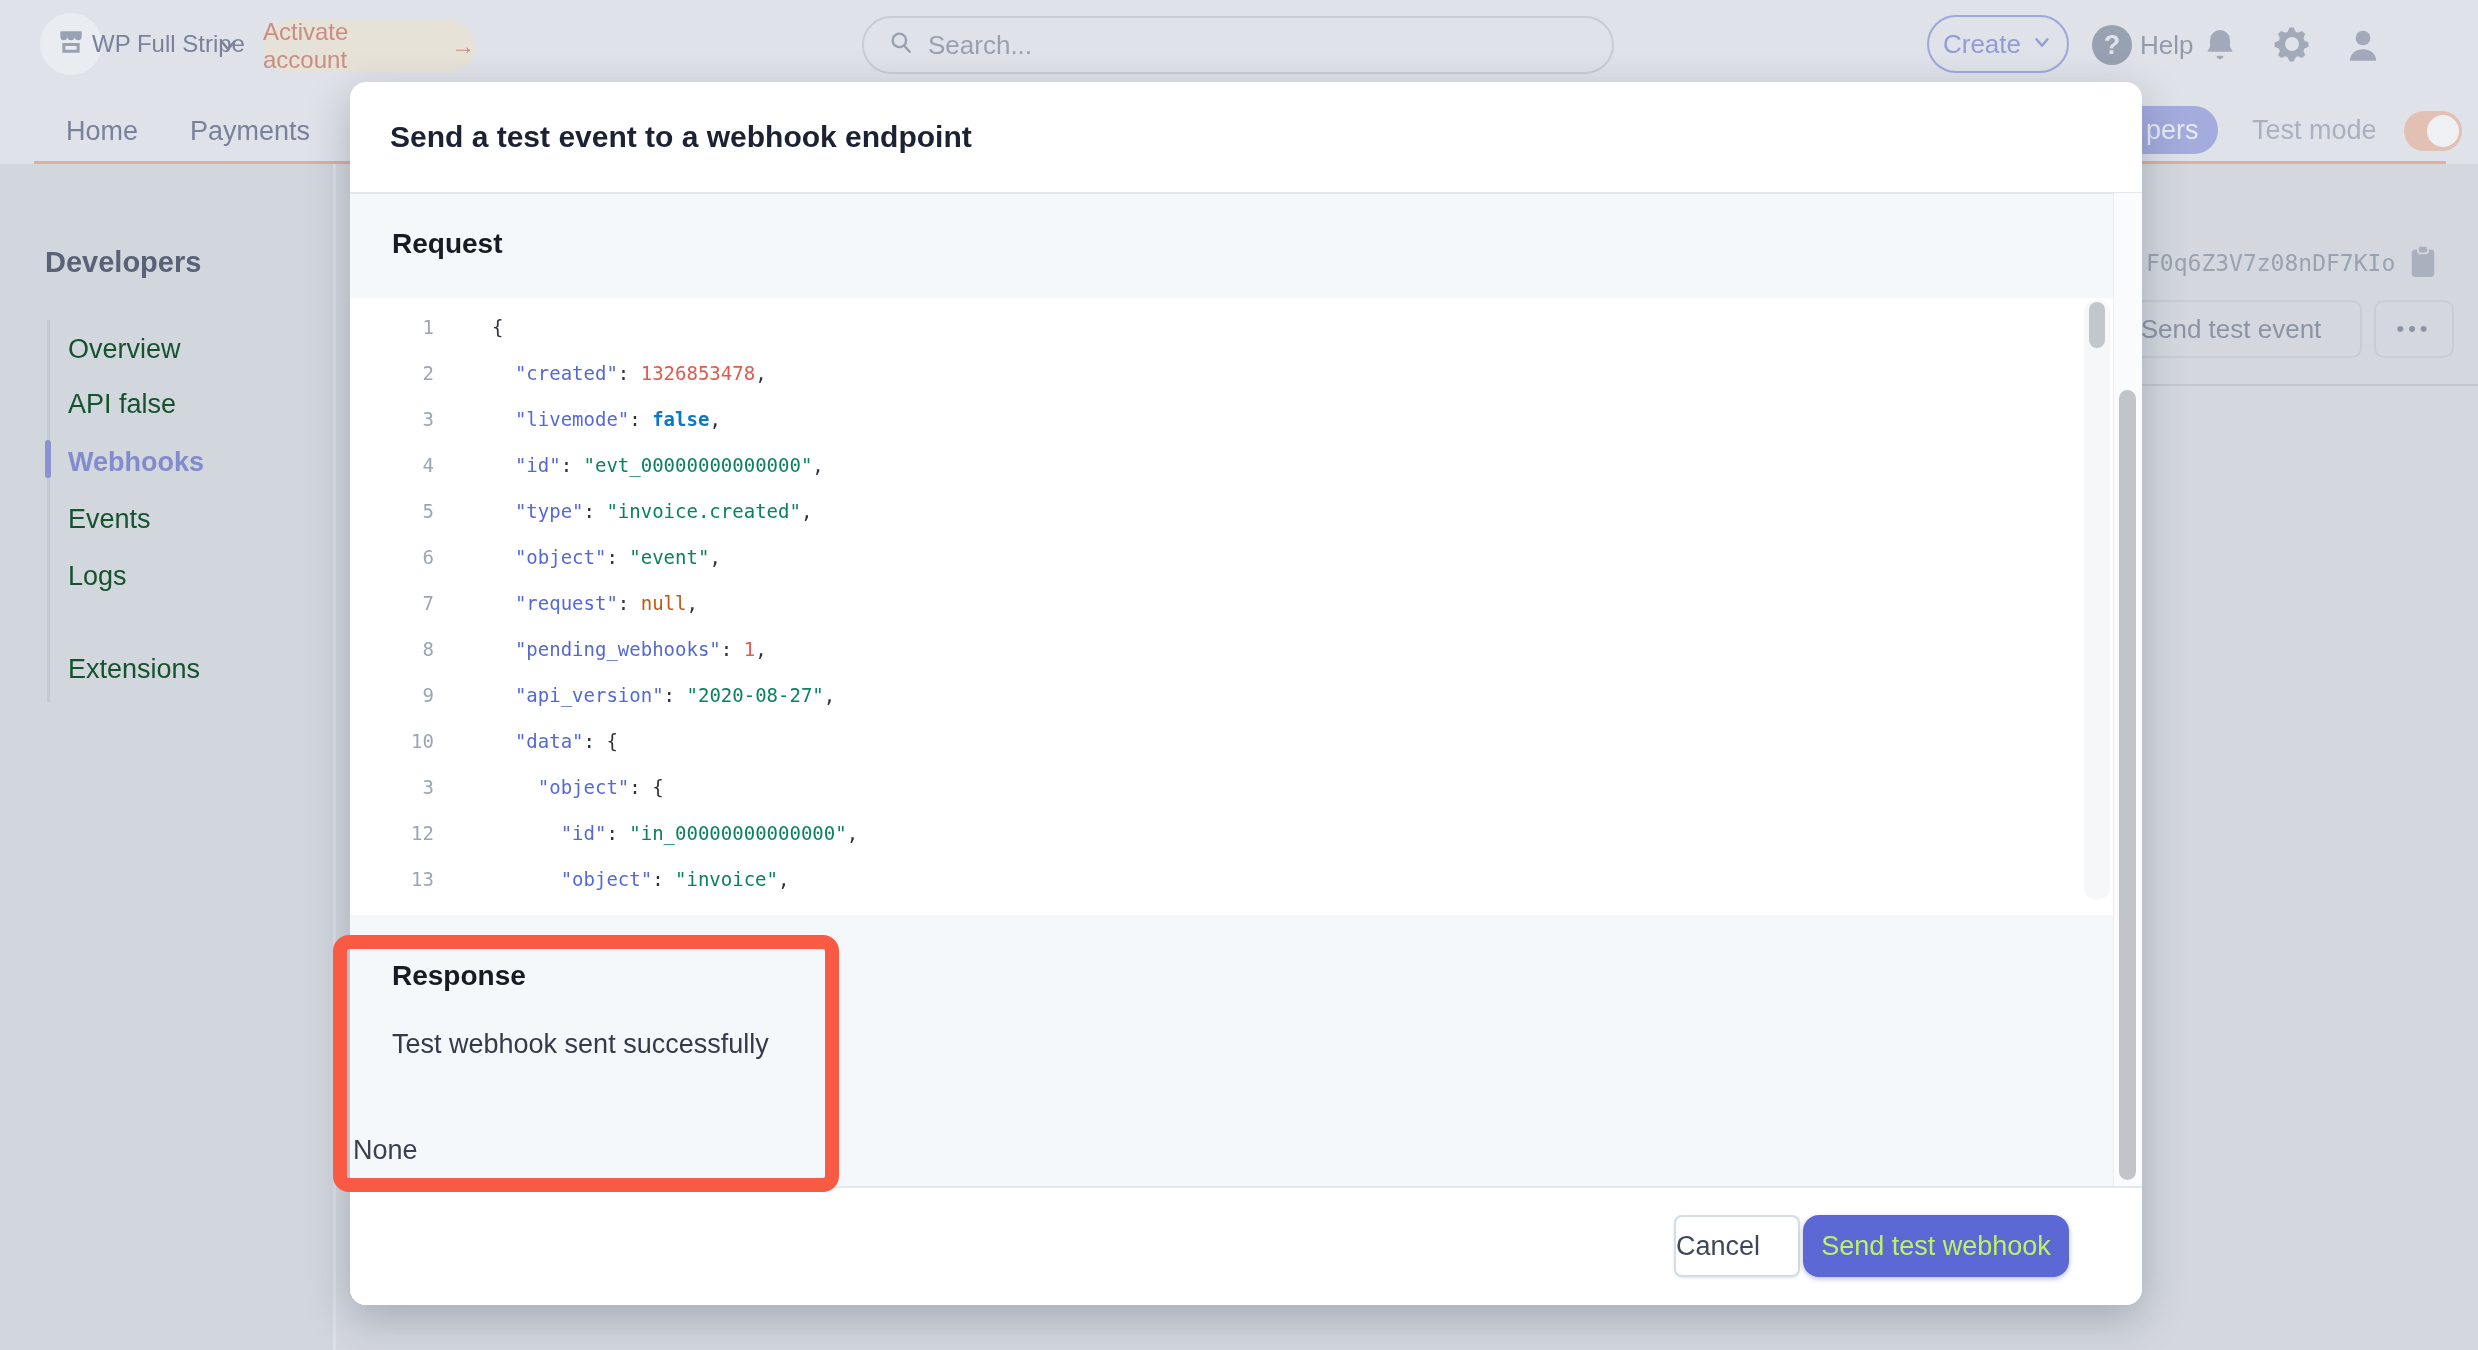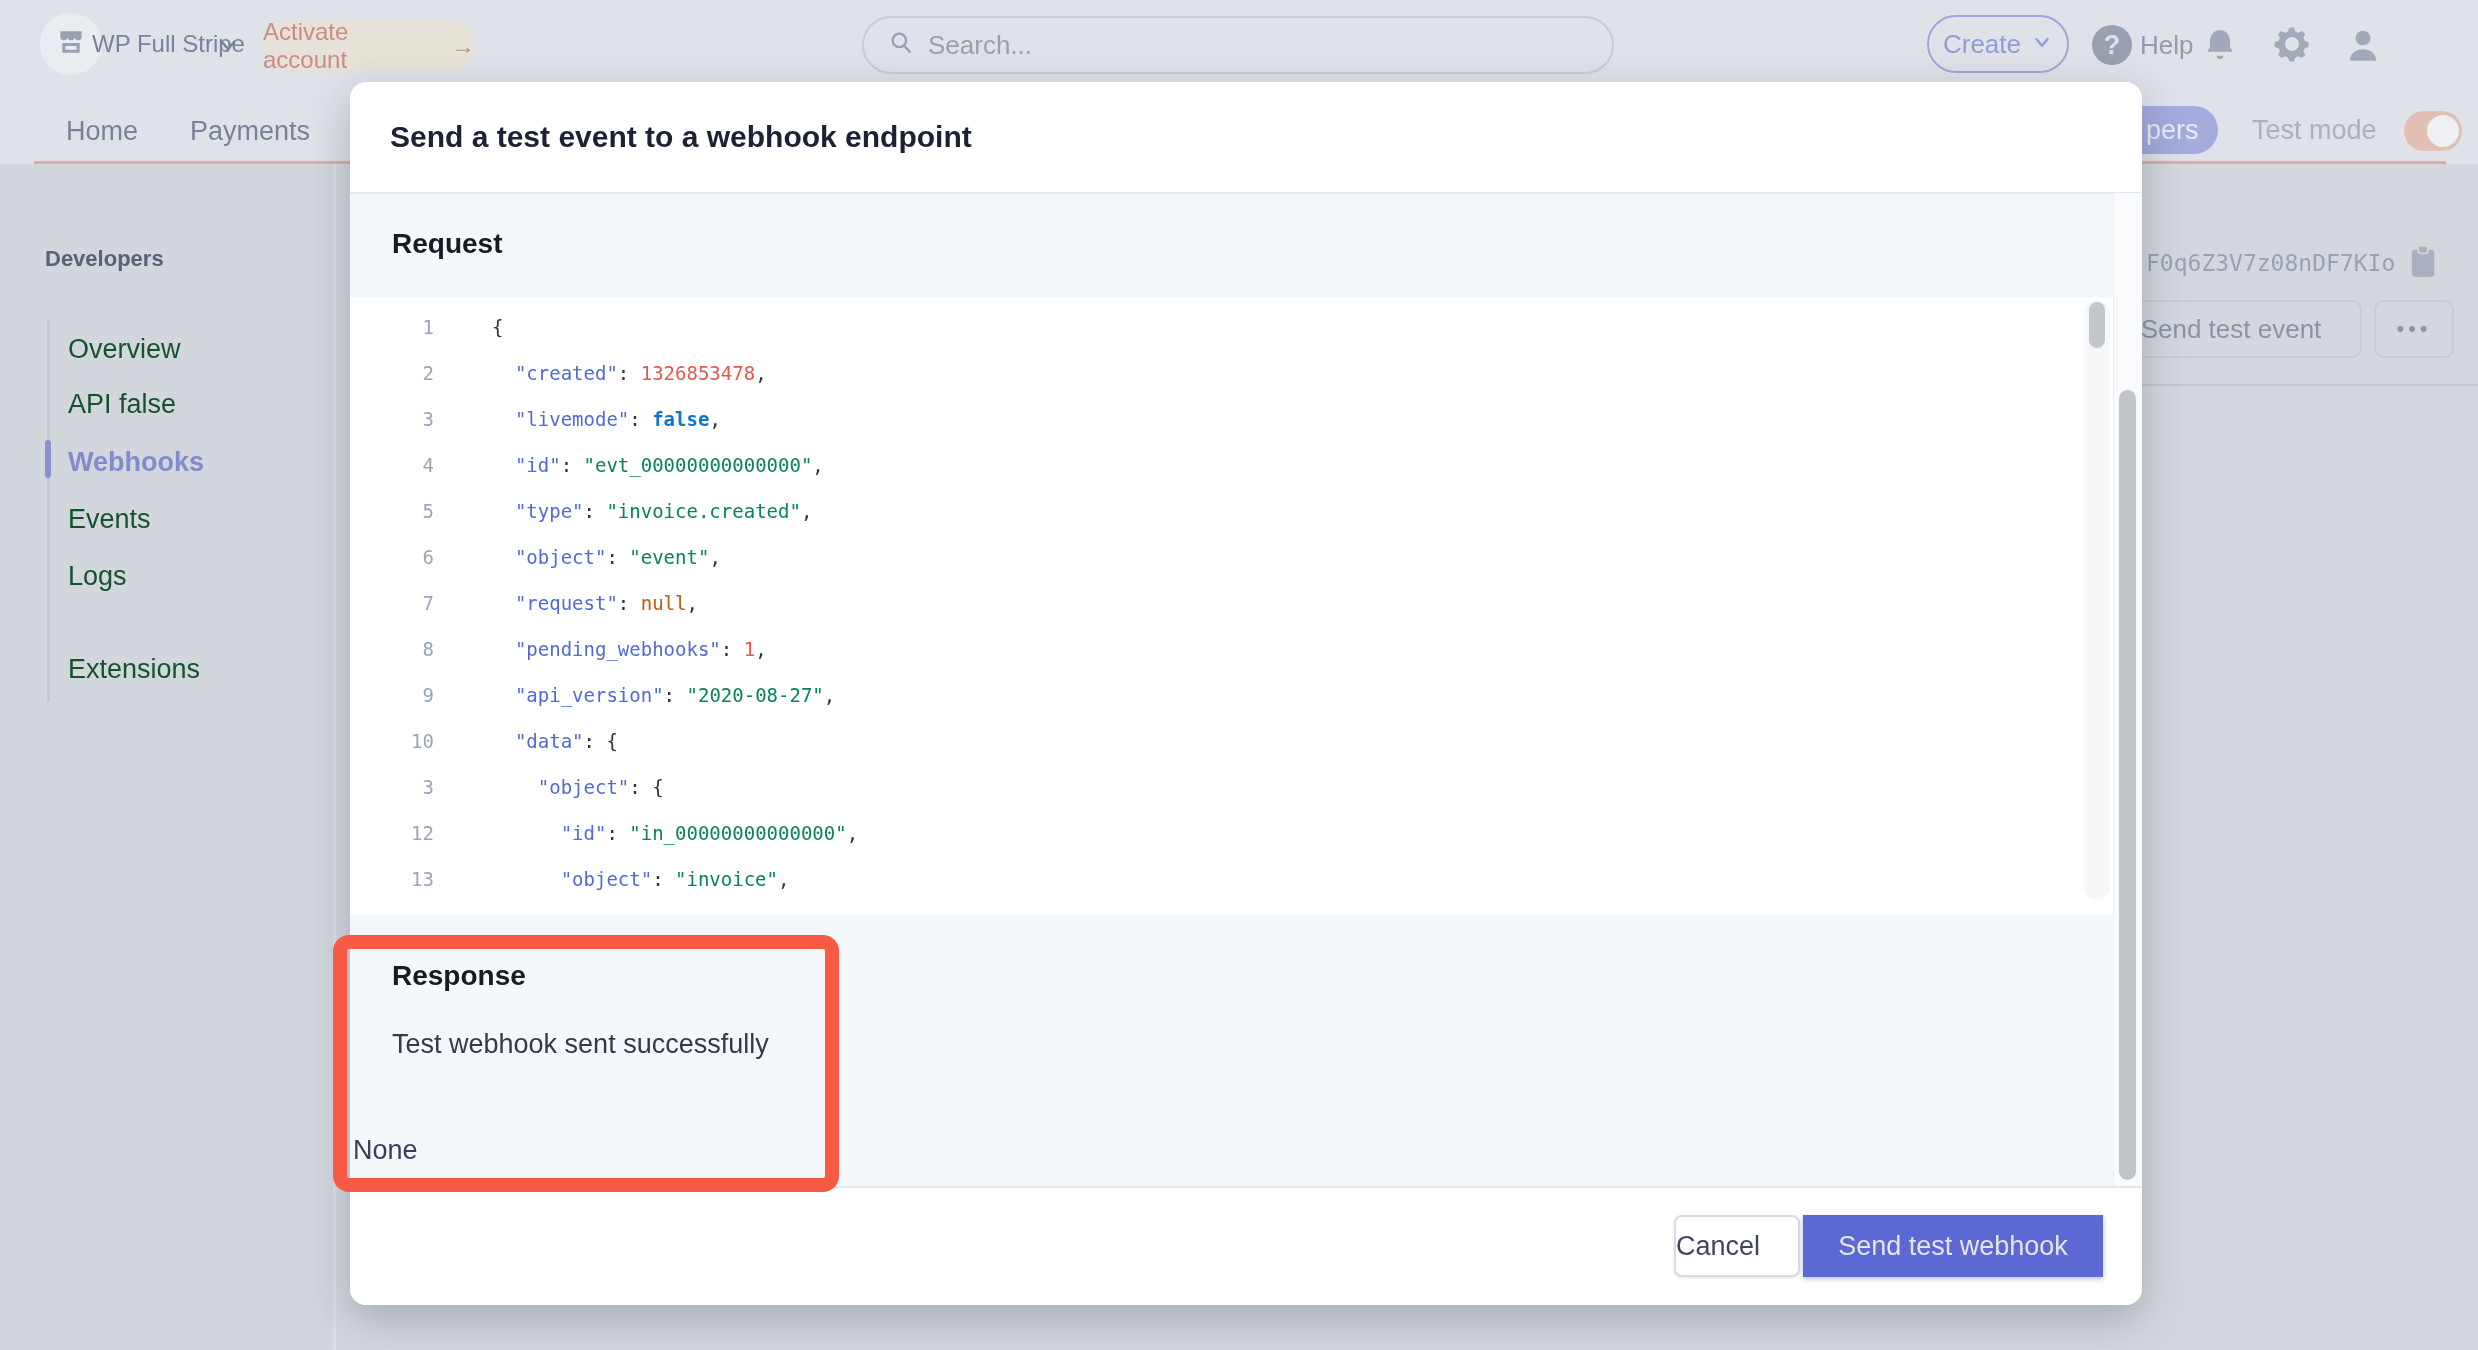--- a/index.html
+++ b/index.html
@@ -23,21 +23,21 @@
   .nav-tab { top:105px; height:52px; line-height:52px; font-size:27px; color:#78829b; }
   .dev-pill { left:2056px; top:106px; width:162px; height:48px; border-radius:24px; background:#a3acdd; }
   .dev-pill-text { left:2146px; top:106px; height:48px; line-height:48px; font-size:27px; font-weight:500; color:#e9ebf5; }
   .testmode-label { left:2252px; top:106px; height:48px; line-height:48px; font-size:27px; color:#a9b0bf; }
   .toggle { left:2404px; top:111px; width:58px; height:40px; border-radius:20px; background:#e2c0b4; }
   .toggle-knob { position:absolute; right:3px; top:4px; width:32px; height:32px; border-radius:50%; background:#eef0f4; }
   .testmode-line { left:34px; top:161px; width:2412px; height:3px; background:#dfae9c; }
 
   .content-card { left:333px; top:164px; width:2145px; height:1186px; background:#d4d8de; border-left:3px solid #dde0e6; }
 
-  .side-heading { left:45px; top:246px; font-size:22px; font-weight:bold; color:#5a6278; }
+  .side-heading { left:45px; top:246px; font-size:29px; font-weight:bold; color:#5a6278; }
   .side-rule { left:47px; top:320px; width:3px; height:382px; background:#c5c9d2; }
   .side-item { left:68px; height:40px; line-height:40px; font-size:27px; color:#14532d; }
   .side-item.active { color:#828bcc; font-weight:600; }
   .side-indicator { left:45px; top:440px; width:6px; height:38px; border-radius:3px; background:#8a93cf; }
 
   .token-text { left:2146px; top:250px; width:252px; font-family:"DejaVu Sans Mono",monospace; font-size:23px; color:#99a2b0; white-space:nowrap; overflow:hidden; }
   .clipboard { left:2408px; top:244px; }
   .bg-btn { border:2px solid #c7ccd6; border-radius:10px; color:#8b94a5; font-size:26px; display:flex; align-items:center; justify-content:center; }
   .send-event-btn { left:2100px; top:300px; width:262px; height:58px; }
   .more-btn { left:2374px; top:300px; width:80px; height:58px; letter-spacing:4px; font-size:22px; }
@@ -59,21 +59,21 @@
   .tk-b { color:#0a77c7; font-weight:bold; }
   .tk-u { color:#c2590e; }
   .tk-p { color:#30313d; }
   .code-scroll-track { left:1734px; top:218px; width:26px; height:600px; background:#f5f7f9; border-radius:13px; }
   .code-scroll-thumb { left:1739px; top:220px; width:16px; height:46px; background:#c3c7cc; border-radius:8px; }
   .response-band { left:0; top:833px; width:1763px; height:271px; background:#f5f8fa; }
   .response-msg { left:42px; top:947px; font-size:27px; color:#343a4a; }
   .response-none { left:3px; top:1053px; font-size:27px; color:#3a4053; }
   .modal-footer { left:0; top:1104px; width:100%; height:119px; background:#ffffff; border-top:2px solid #e4e8ed; }
   .cancel-btn { left:1324px; top:1133px; width:126px; height:62px; background:#ffffff; border:2px solid #d7dce2; border-radius:8px; box-shadow:0 1px 3px rgba(20,30,60,0.12); color:#40465a; font-size:27px; font-weight:500; display:flex; align-items:center; justify-content:flex-start; }
-  .submit-btn { left:1453px; top:1133px; width:300px; height:62px; border:none; border-radius:0; color:#e5e5e5; font-size:27px; font-weight:500; display:flex; align-items:center; justify-content:center; box-shadow:0 2px 5px rgba(60,70,150,0.35); }
+  .submit-btn { left:1453px; top:1133px; width:266px; height:62px; border:none; border-radius:16px; color:#bef264; font-size:27px; font-weight:500; display:flex; align-items:center; justify-content:center; box-shadow:0 2px 5px rgba(60,70,150,0.35); }
   .modal-scroll-gutter { left:1763px; top:111px; width:29px; height:993px; background:#fafbfd; border-left:1px solid #eaedf1; }
   .modal-scroll-thumb { left:1769px; top:308px; width:17px; height:790px; background:#c1c5ca; border-radius:9px; }
 
   
   .annotation-box { left:333px; top:935px; width:506px; height:257px; border:14px solid #f85a43; border-radius:16px; z-index:50; }
 </style>
 </head>
 <body>
 
 <div class="screen">

